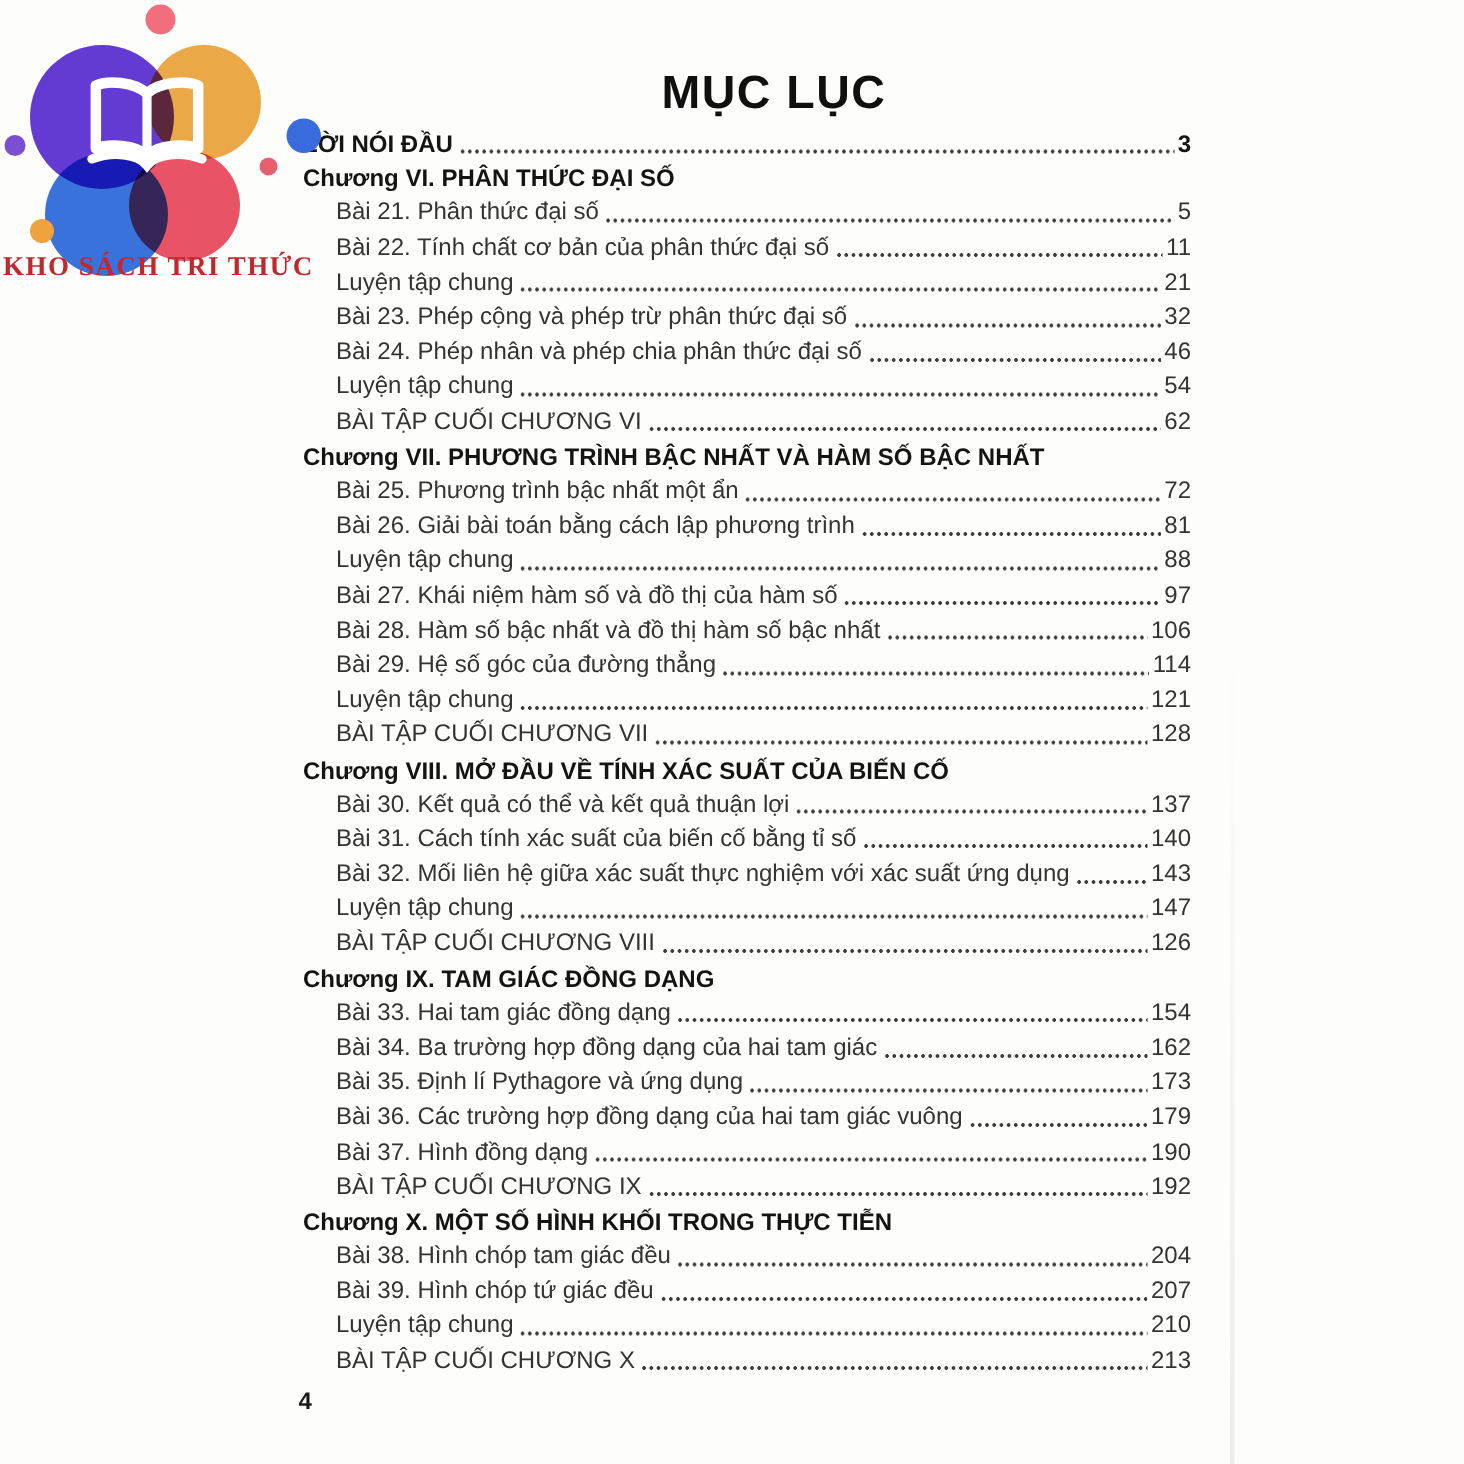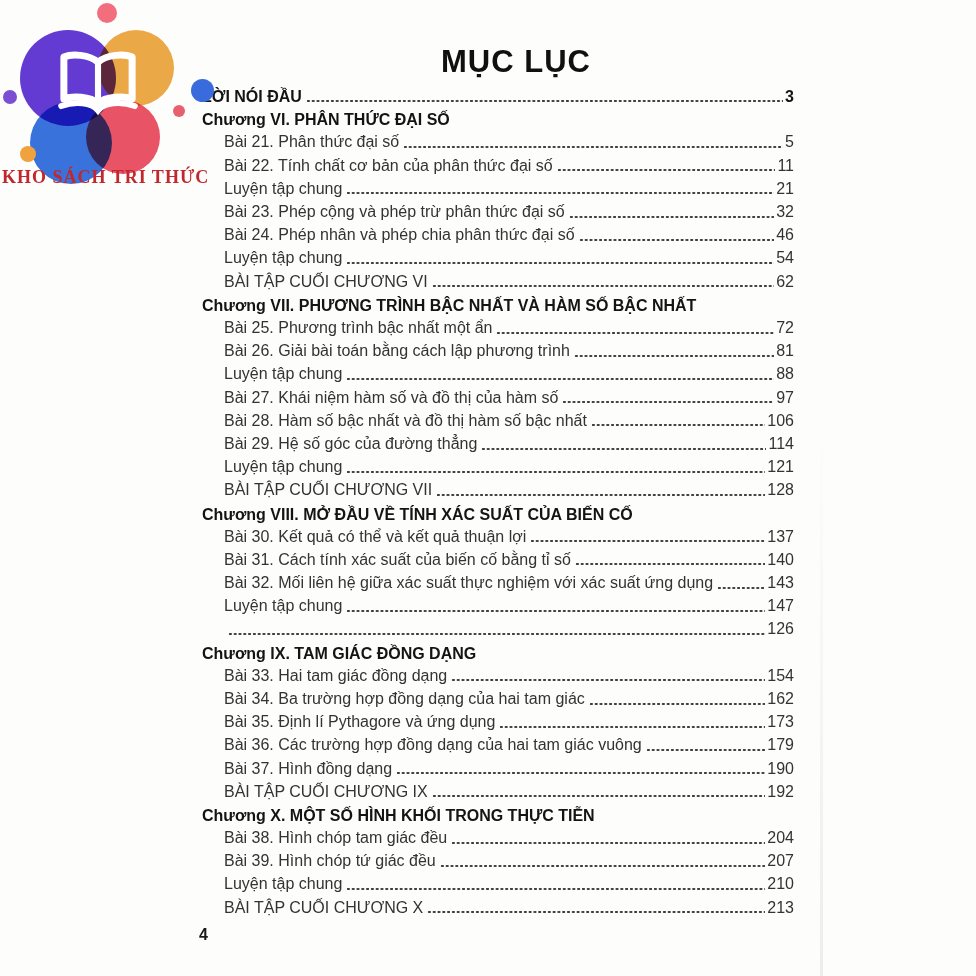--- a/index.html
+++ b/index.html
@@ -179,20 +179,21 @@
     <span class="label">Bài 32. Mối liên hệ giữa xác suất thực nghiệm với xác suất ứng dụng</span>
     <span class="leader"></span>
     <span class="pagenum">143</span>
   </div>
     <div class="toc-row lesson">
     <span class="label">Luyện tập chung</span>
     <span class="leader"></span>
     <span class="pagenum">147</span>
   </div>
     <div class="toc-row lesson">
+    <span class="label">BÀI TẬP CUỐI CHƯƠNG VIII</span>
     <span class="leader"></span>
     <span class="pagenum">126</span>
   </div>
     <div class="toc-row chapter">
     <span class="label">Chương IX. TAM GIÁC ĐỒNG DẠNG</span>
 
   </div>
     <div class="toc-row lesson">
     <span class="label">Bài 33. Hai tam giác đồng dạng</span>
     <span class="leader"></span>

